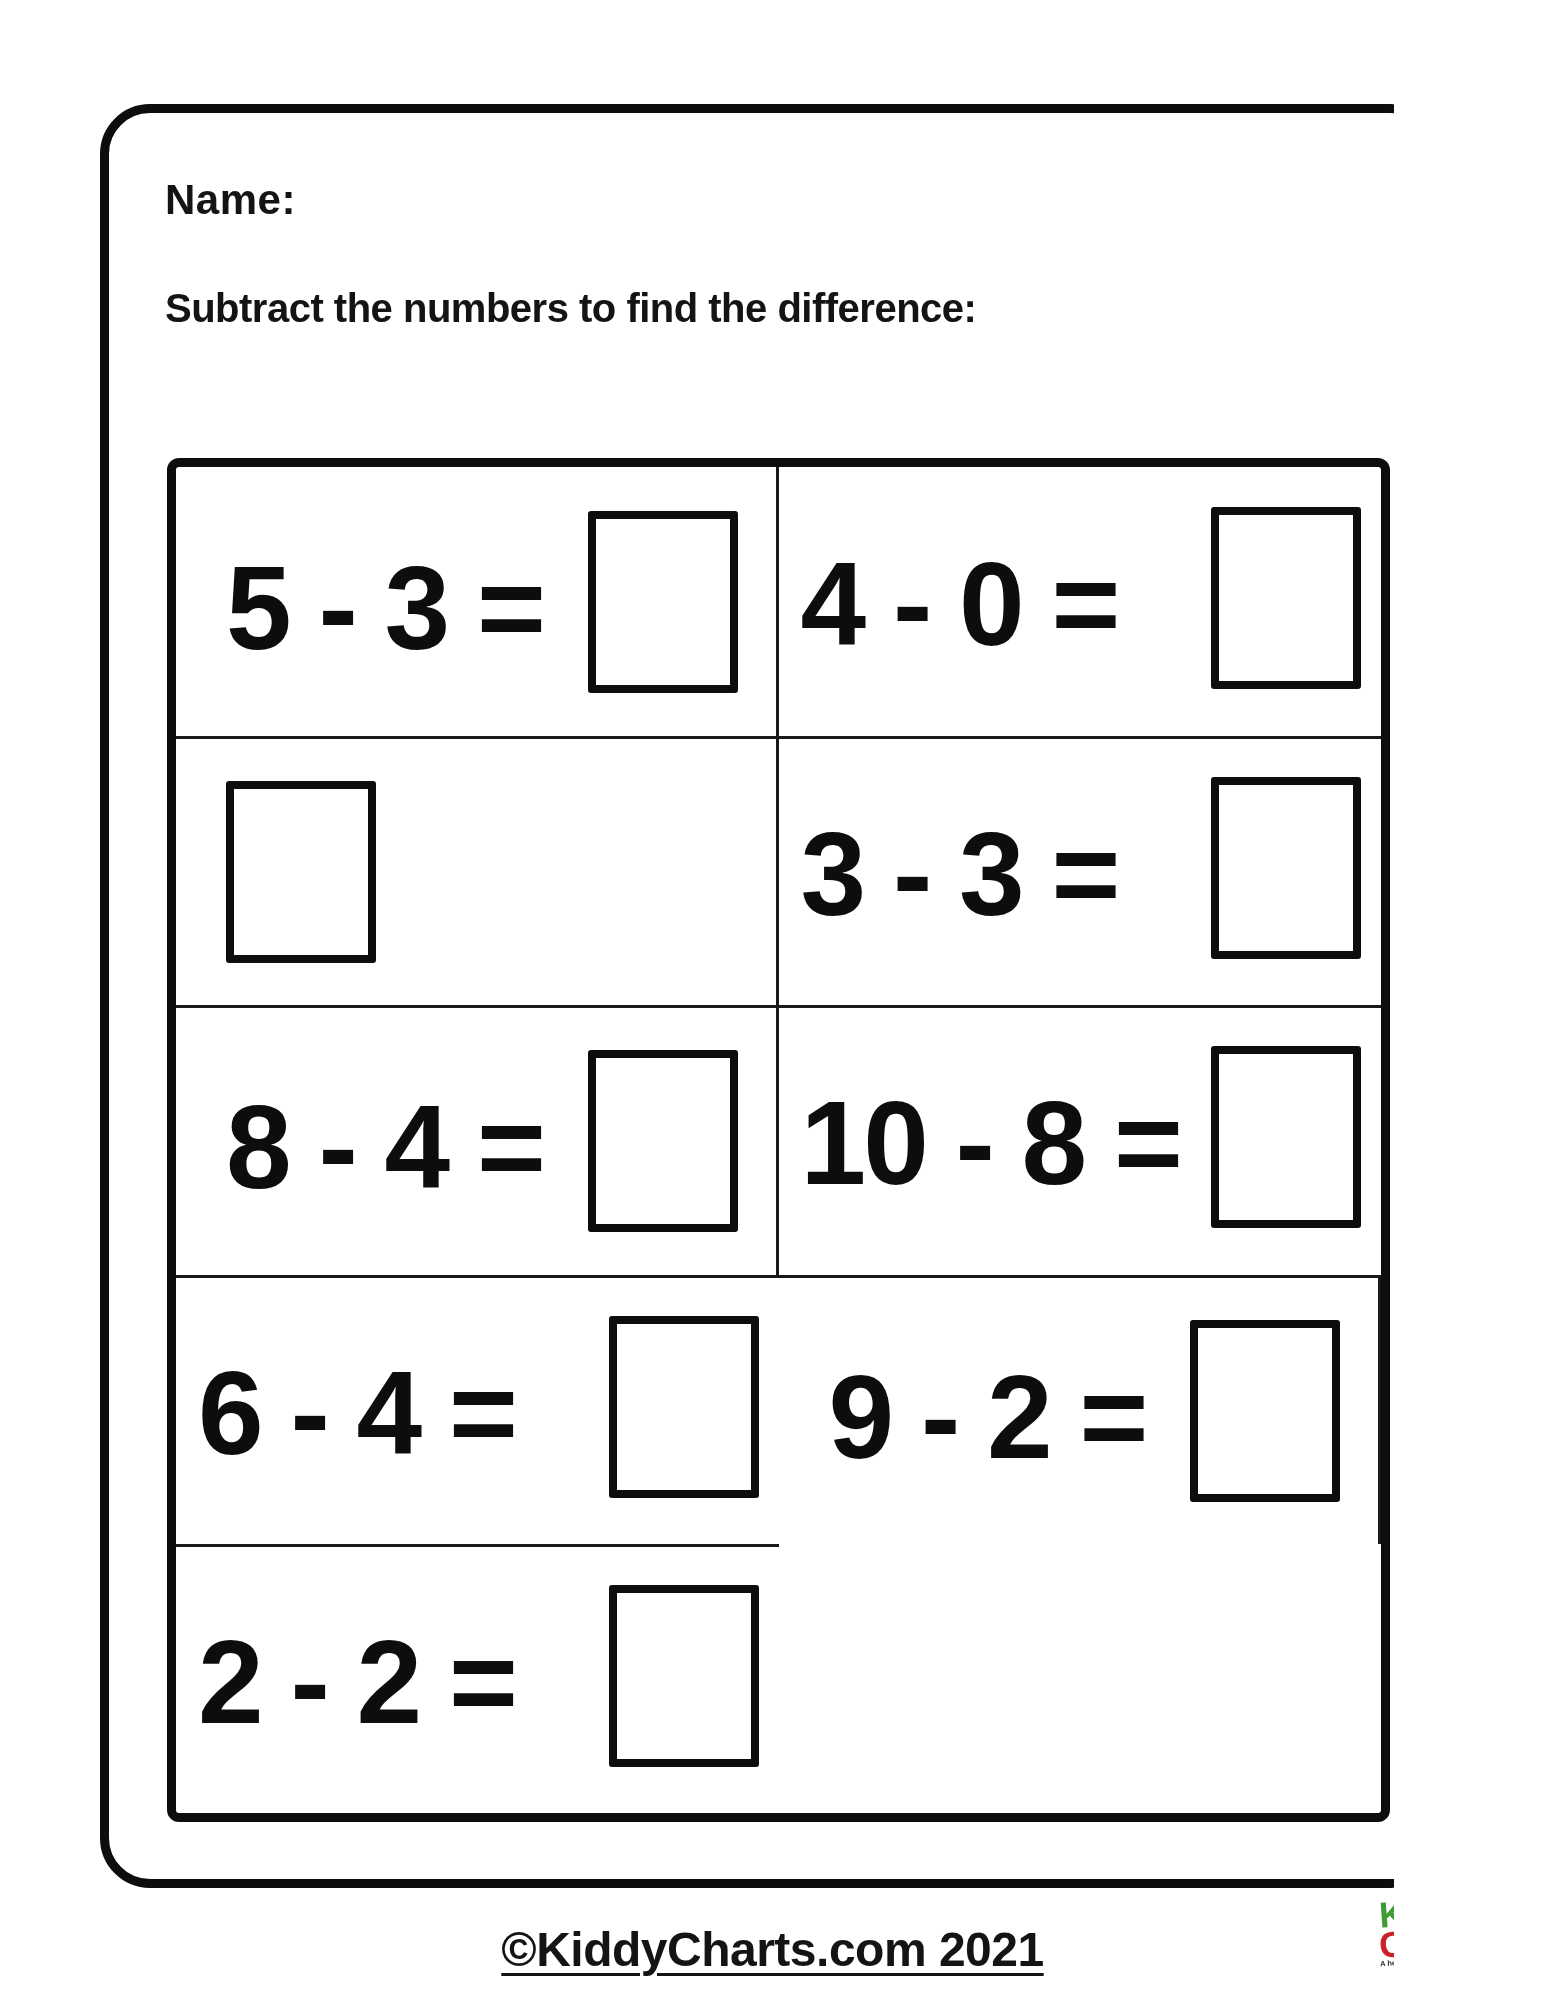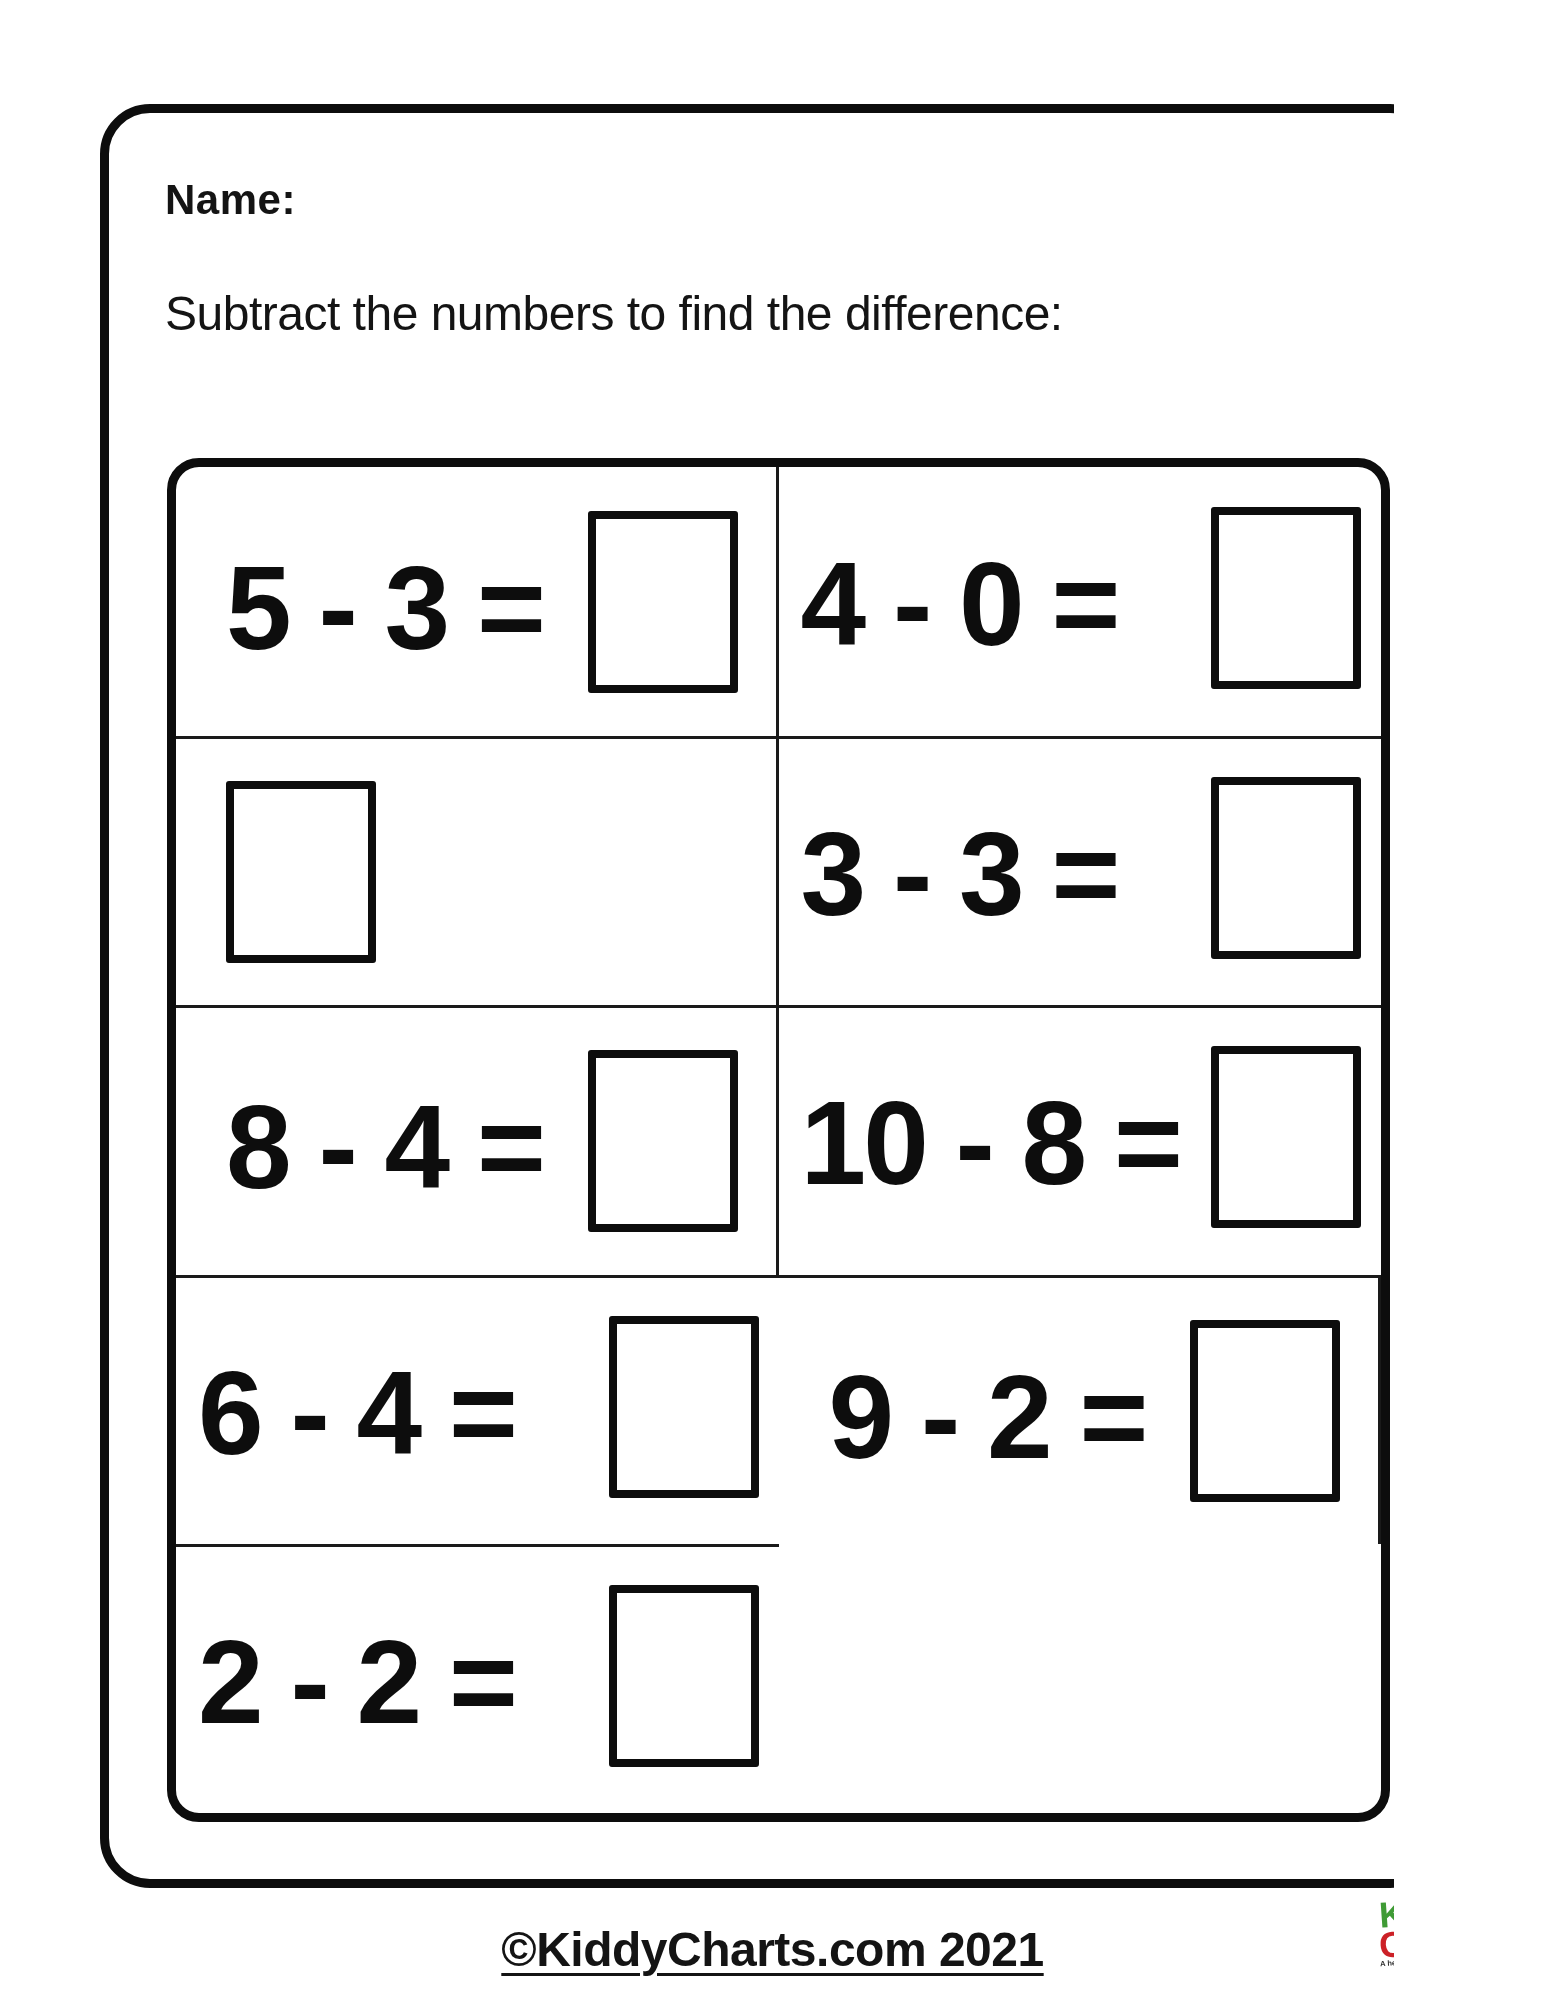--- a/index.html
+++ b/index.html
@@ -31,35 +31,35 @@
     font-size: 42px;
     font-weight: 700;
     letter-spacing: 0.5px;
     color: #141414;
   }
 
   .instruction {
     position: absolute;
     left: 165px;
     top: 286px;
-    font-size: 48px;
-    font-weight: 400;
+    font-size: 40px;
+    font-weight: 700;
     letter-spacing: -0.5px;
     color: #141414;
     white-space: nowrap;
   }
 
   .problems-grid {
     position: absolute;
     left: 167px;
     top: 458px;
     width: 1223px;
     height: 1364px;
     border: 9px solid #0d0d0d;
-    border-radius: 32px;
+    border-radius: 12px;
     overflow: hidden;
     display: grid;
     grid-template-columns: 1fr 1fr;
     grid-template-rows: repeat(5, 1fr);
     background: #ffffff;
   }
 
   .cell {
     display: flex;
     align-items: center;

